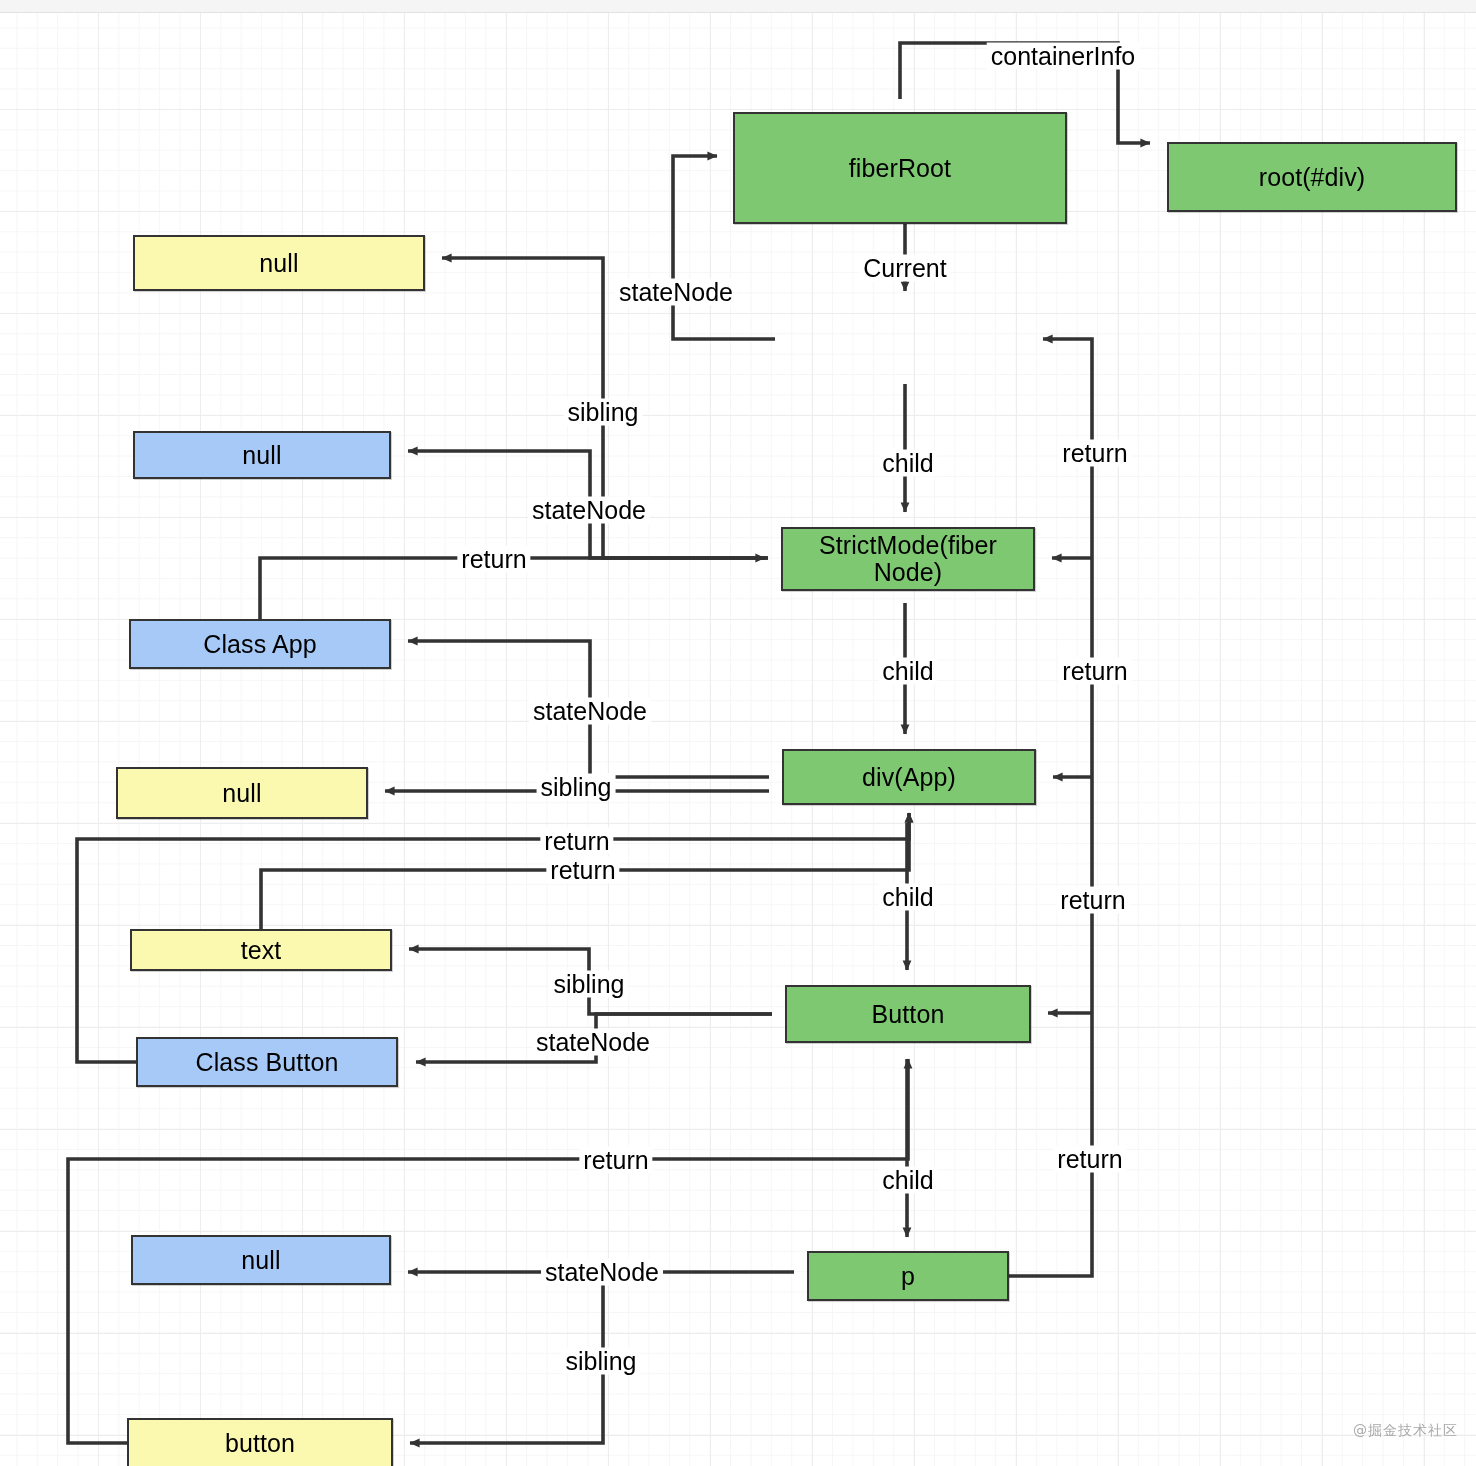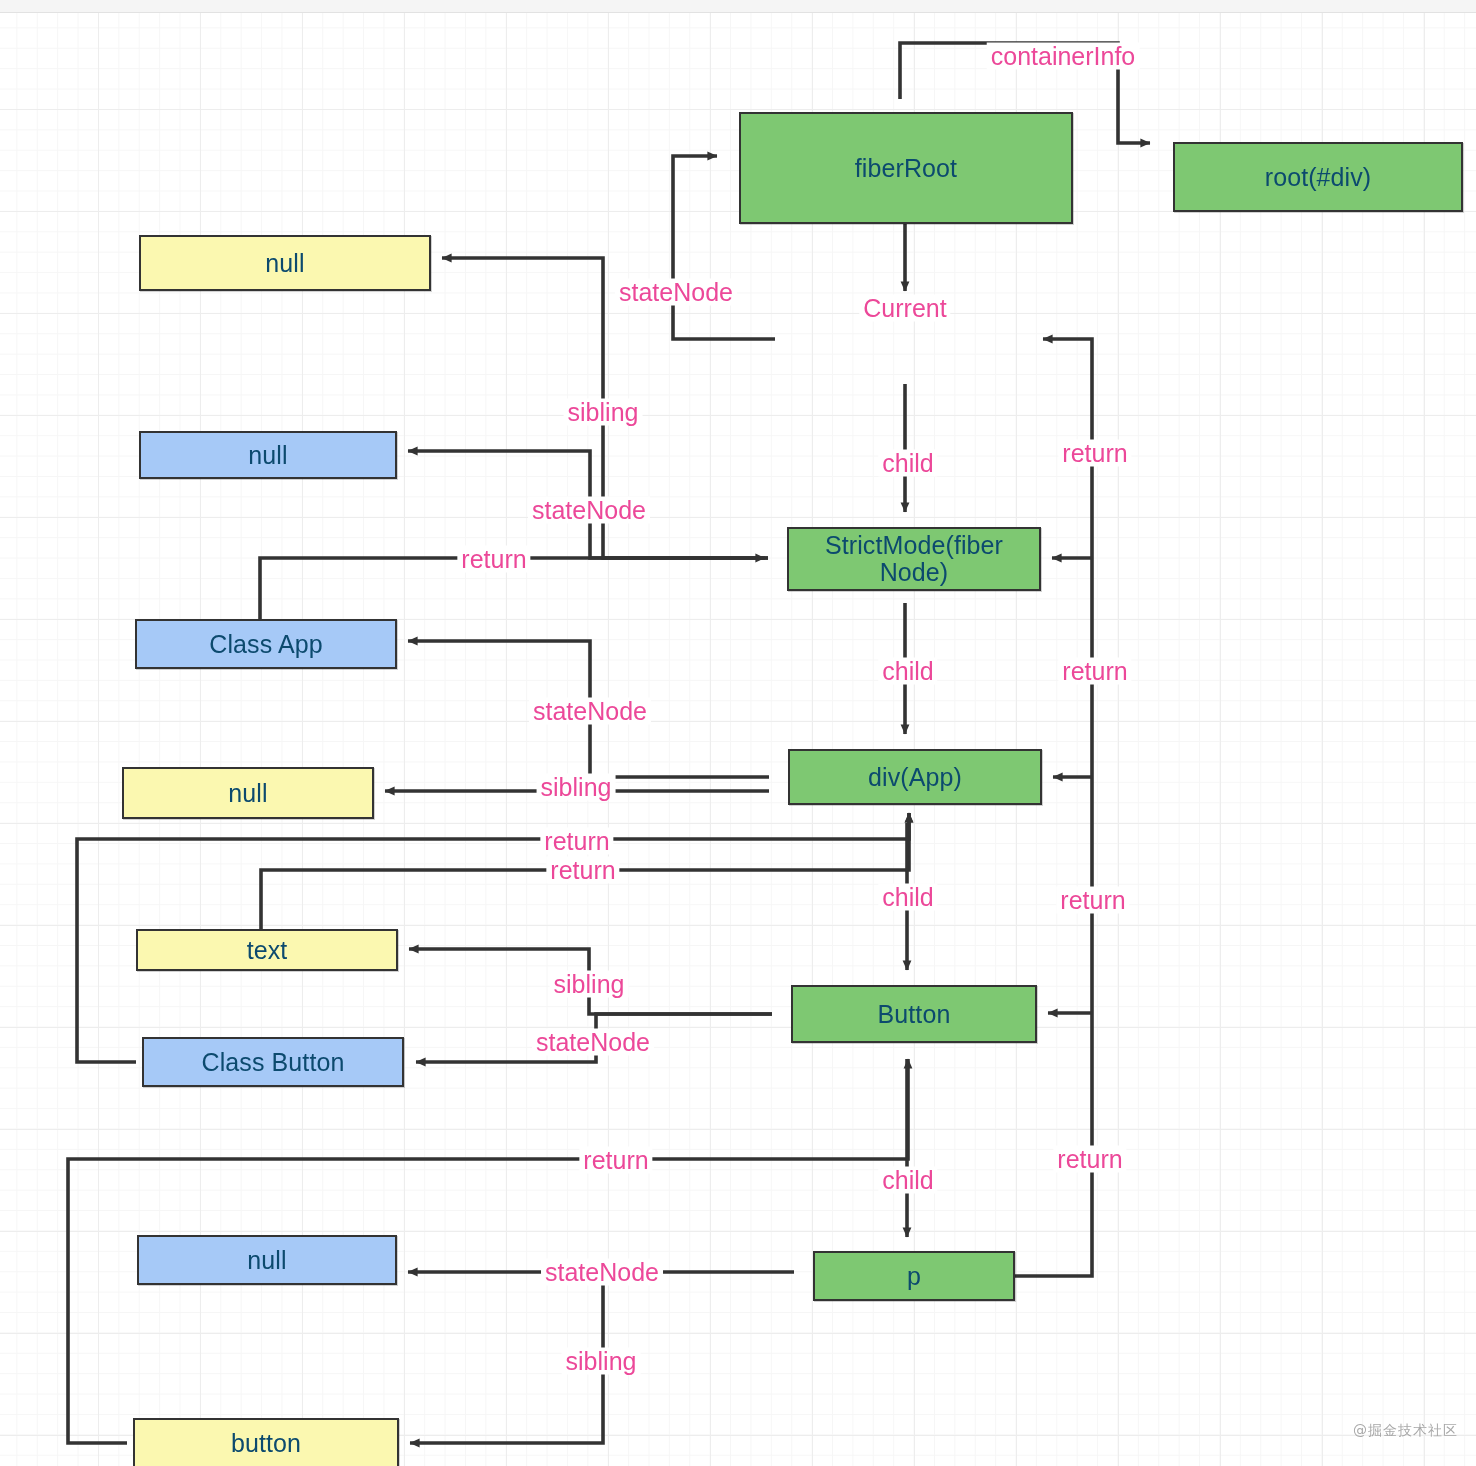--- a/index.html
+++ b/index.html
@@ -12,26 +12,26 @@
       linear-gradient(to right,#ededed 1px,transparent 1px),
       linear-gradient(to bottom,#ededed 1px,transparent 1px),
       linear-gradient(to right,#f6f6f6 1px,transparent 1px),
       linear-gradient(to bottom,#f6f6f6 1px,transparent 1px);
     background-size:102px 102px,102px 102px,20.4px 20.4px,20.4px 20.4px;
     background-position:-4px -6px,-4px -6px,-4px -6px,-4px -6px;
   }
   svg#wires{position:absolute;left:0;top:0;width:1476px;height:1453px;overflow:visible;}
   .node{position:absolute;box-sizing:border-box;border:2.5px solid #333333;
         display:flex;align-items:center;justify-content:center;text-align:center;
-        color:#0c4a6e;font-size:25px;line-height:1.08;letter-spacing:.1px;
-        box-shadow:1px 1px 0 rgba(0,0,0,.18);margin-left:6px;}
+        color:#000000;font-size:25px;line-height:1.08;letter-spacing:.1px;
+        box-shadow:1px 1px 0 rgba(0,0,0,.18);}
   .green{background:#7ec872;}
   .yellow{background:#fbf8b0;}
   .blue{background:#a6c9f7;}
-  .edge-label{position:absolute;background:#ffffff;color:#ec4899;font-size:25px;
+  .edge-label{position:absolute;background:#ffffff;color:#000000;font-size:25px;
       line-height:1;padding:1px 4px;white-space:nowrap;transform:translate(-50%,-50%);}
   #watermark{position:absolute;right:18px;bottom:26px;font-size:14px;color:#9a9a9a;
       letter-spacing:1px;opacity:.85;font-family:"DejaVu Sans",sans-serif;}
 </style>
 </head>
 <body>
 
 <div id="page">
 
   <div id="topbar"></div>
@@ -101,21 +101,21 @@
     <div class="node yellow" style="left:116px;top:754px;width:252px;height:52px;">null</div>
     <div class="node yellow" style="left:130px;top:916px;width:262px;height:42px;">text</div>
     <div class="node green" style="left:782px;top:736px;width:254px;height:56px;">div(App)</div>
     <div class="node blue" style="left:136px;top:1024px;width:262px;height:50px;">Class Button</div>
     <div class="node green" style="left:785px;top:972px;width:246px;height:58px;">Button</div>
     <div class="node blue" style="left:131px;top:1222px;width:260px;height:50px;">null</div>
     <div class="node green" style="left:807px;top:1238px;width:202px;height:50px;">p</div>
     <div class="node yellow" style="left:127px;top:1405px;width:266px;height:50px;">button</div>
 
     <div class="edge-label" style="left:1063px;top:43px;">containerInfo</div>
-    <div class="edge-label" style="left:905px;top:255px;margin-top:40px;">Current</div>
+    <div class="edge-label" style="left:905px;top:255px;">Current</div>
     <div class="edge-label" style="left:676px;top:279px;">stateNode</div>
     <div class="edge-label" style="left:908px;top:450px;">child</div>
     <div class="edge-label" style="left:1095px;top:440px;">return</div>
     <div class="edge-label" style="left:603px;top:399px;">sibling</div>
     <div class="edge-label" style="left:589px;top:497px;">stateNode</div>
     <div class="edge-label" style="left:494px;top:546px;">return</div>
     <div class="edge-label" style="left:908px;top:658px;">child</div>
     <div class="edge-label" style="left:1095px;top:658px;">return</div>
     <div class="edge-label" style="left:590px;top:698px;">stateNode</div>
     <div class="edge-label" style="left:576px;top:774px;">sibling</div>

